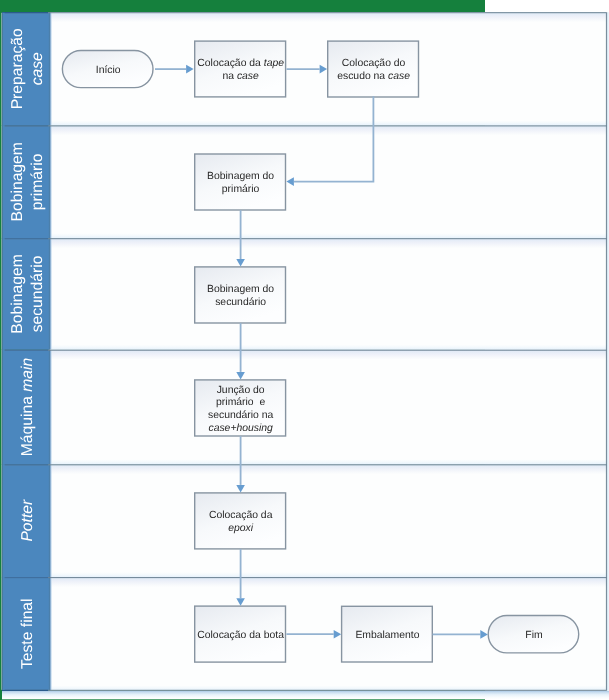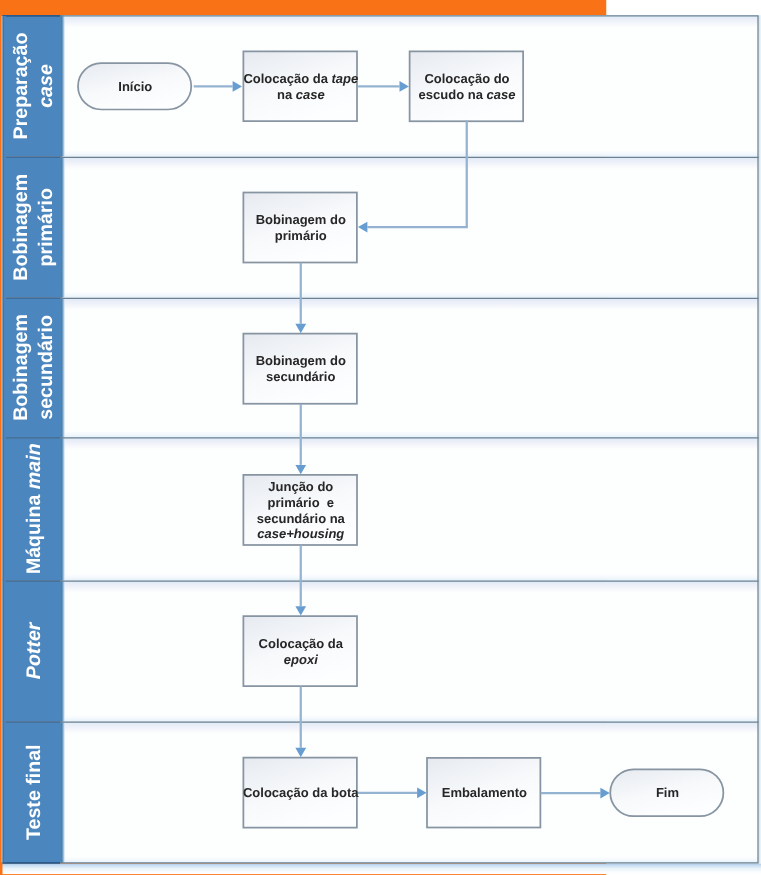--- a/index.html
+++ b/index.html
@@ -1,21 +1,21 @@
 <!DOCTYPE html>
 <html><head>
 <meta charset="utf-8">
 <title>Fluxograma</title>
 <style>
   html,body{margin:0;padding:0;background:#ffffff;}
   body{width:609px;height:700px;overflow:hidden;
        font-family:"Liberation Sans",sans-serif;
        -webkit-font-smoothing:antialiased;
        text-rendering:geometricPrecision;}
-  #stage{position:relative;width:485px;height:700px;background:#f97316;font-weight:bold;}
+  #stage{position:relative;width:485px;height:700px;background:#15803d;}
   svg#diagram{position:absolute;left:0;top:0;display:block;}
   text{font-family:"Liberation Sans",sans-serif;}
   .lane-label{font-size:15.7px;fill:#ffffff;}
   .node-text{font-size:10.4px;fill:#272727;}
   tspan.it{font-style:italic;}
 </style>
 </head>
 <body>
 
 <div id="stage">

